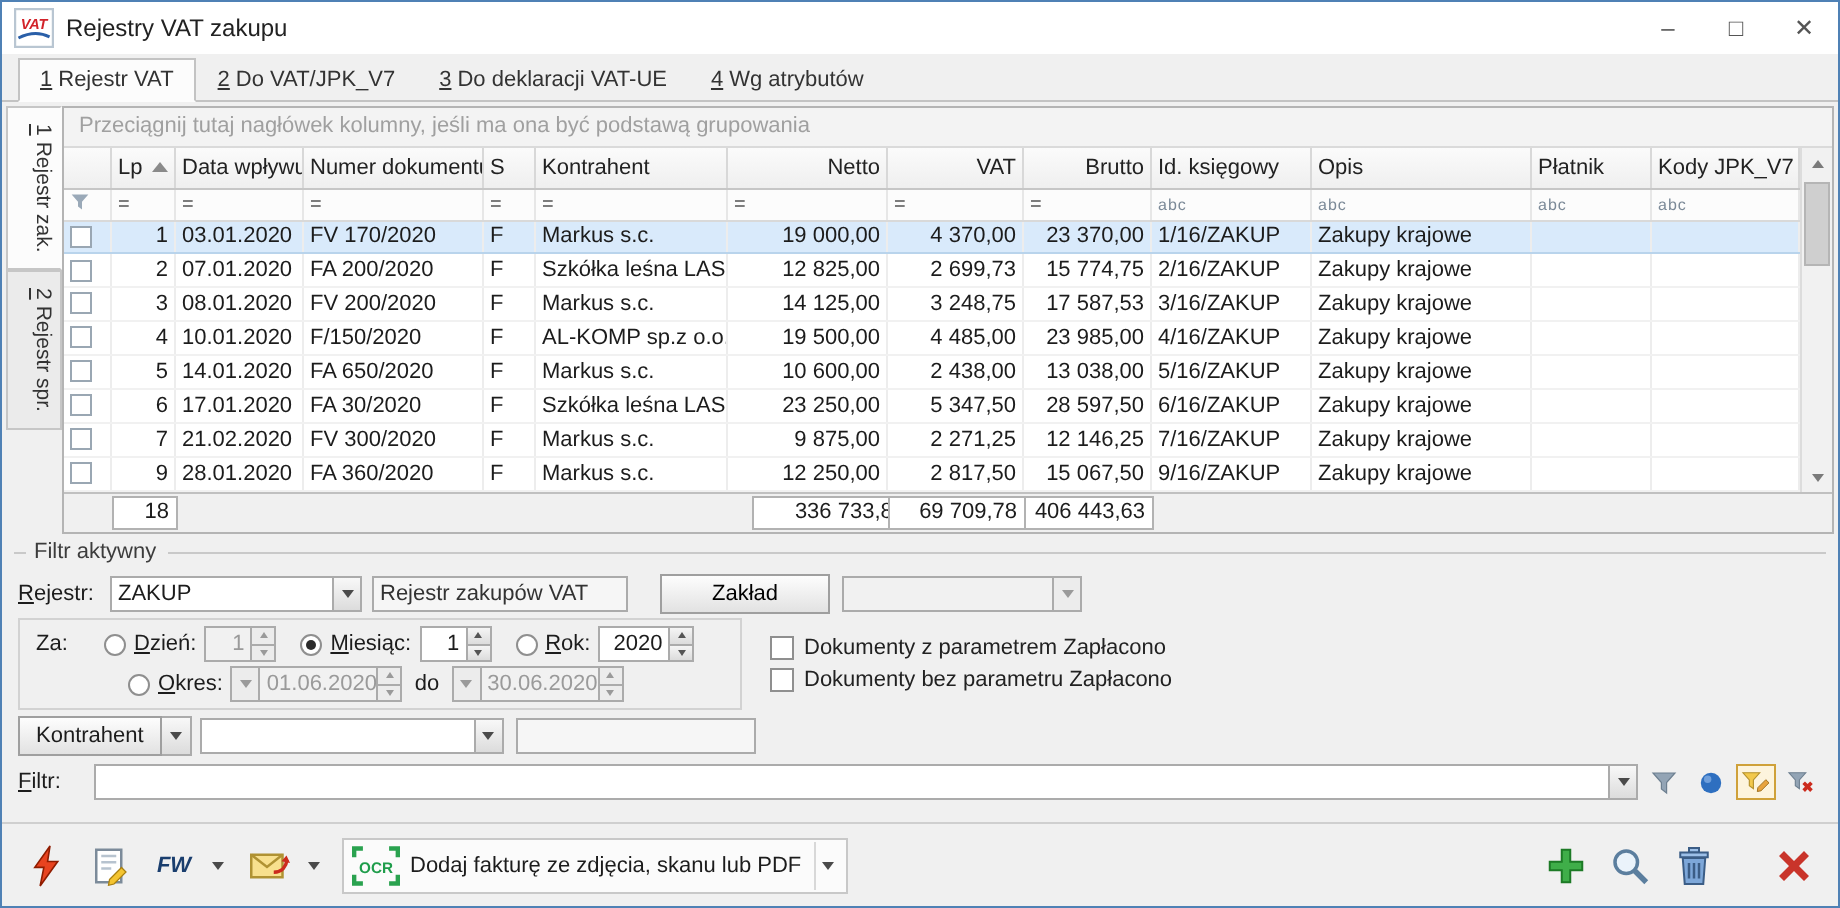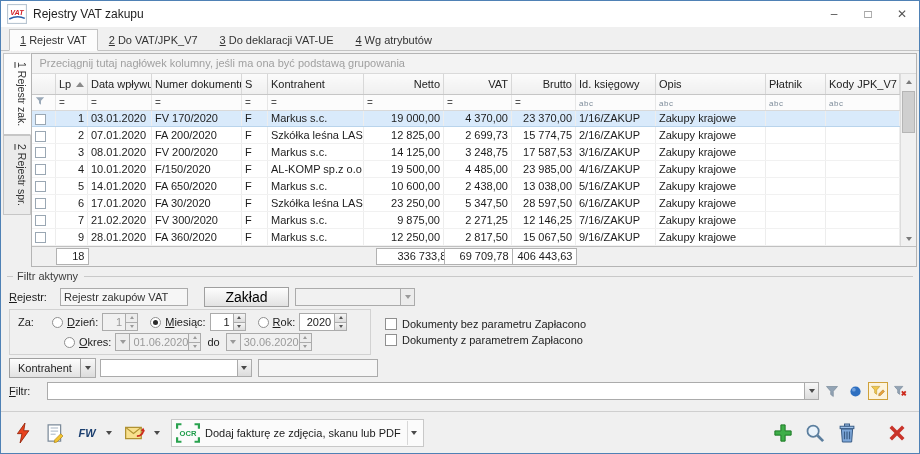--- a/index.html
+++ b/index.html
@@ -67,21 +67,21 @@
   .accel::first-letter { text-decoration:underline; }
 
   .txt { display:inline-block; border:1px solid #ababab; background:#fff; height:18px; line-height:16px; padding:0 3px; overflow:hidden; white-space:nowrap; }
   .ro { background:#f6f6f6; color:#333; }
   .combo { display:inline-flex; height:18px; }
   .combo .txt { flex:1; border-right:none; }
   .btn-arrow { width:15px; height:18px; border:1px solid #ababab; background:linear-gradient(#f8f8f8,#dcdcdc); display:inline-flex; align-items:center; justify-content:center; }
   .arr { width:0; height:0; border-left:3.5px solid transparent; border-right:3.5px solid transparent; border-top:4px solid #4a4a4a; display:inline-block; }
   .dis .txt { background:#f1f1f1; color:#9a9a9a; }
 
-  .btn { border:1px solid #9f9f9f; background:linear-gradient(#fdfdfd,#e2e2e2); height:20px; padding:0 10px; font-size:14px; font-family:"Liberation Sans",sans-serif; display:inline-flex; align-items:center; justify-content:center; }
+  .btn { border:1px solid #9f9f9f; background:linear-gradient(#fdfdfd,#e2e2e2); height:20px; padding:0 10px; font-size:11px; font-family:"Liberation Sans",sans-serif; display:inline-flex; align-items:center; justify-content:center; }
 
   .spin { display:inline-flex; height:18px; }
   .spin .txt { flex:1; border-right:none; text-align:right; }
   .spin-btns { width:13px; height:18px; display:inline-flex; flex-direction:column; }
   .spin-btns i { flex:1; border:1px solid #ababab; background:linear-gradient(#f5f5f5,#dcdcdc); display:flex; align-items:center; justify-content:center; }
   .spin-btns i + i { border-top:none; }
   .su::after { content:''; width:0;height:0;border-left:2.5px solid transparent;border-right:2.5px solid transparent;border-bottom:3px solid #555; }
   .sd::after { content:''; width:0;height:0;border-left:2.5px solid transparent;border-right:2.5px solid transparent;border-top:3px solid #555; }
   .dis .spin-btns i, .dis .btn-arrow { background:#ececec; }
   .dis .su::after { border-bottom-color:#9a9a9a; } .dis .sd::after { border-top-color:#9a9a9a; } .dis .arr { border-top-color:#9a9a9a; }
@@ -361,20 +361,26 @@
 
   <div class="filters">
     <div class="group-sep">
       <i class="sep-dash"></i>
       <span class="sep-label">Filtr aktywny</span>
       <i class="sep-line"></i>
     </div>
 
     <div class="frow">
       <label class="lab accel" style="width:46px;">Rejestr:</label>
+      <div class="combo" style="width:126px;">
+        <span class="txt">ZAKUP</span>
+        <span class="btn-arrow">
+            <i class="arr"></i>
+          </span>
+      </div>
       <span class="txt ro" style="width:128px; margin-left:5px;">Rejestr zakupów VAT</span>
       <button class="btn accel" style="width:85px; margin-left:16px;">Zakład</button>
       <div class="combo dis" style="width:120px; margin-left:6px;">
         <span class="txt"></span>
         <span class="btn-arrow">
             <i class="arr"></i>
           </span>
       </div>
     </div>
 
@@ -433,25 +439,25 @@
             <span class="spin-btns">
                 <i class="su"></i>
                 <i class="sd"></i>
               </span>
           </div>
         </div>
       </div>
       <div class="cb-col">
         <label class="cb-row">
             <span class="checkbox"></span>
-            <span>Dokumenty bez parametru Zapłacono</span>
+            <span>Dokumenty z parametrem Zapłacono</span>
           </label>
         <label class="cb-row">
             <span class="checkbox"></span>
-            <span>Dokumenty z parametrem Zapłacono</span>
+            <span>Dokumenty bez parametru Zapłacono</span>
           </label>
       </div>
     </div>
 
     <div class="frow" style="margin-top:3px;">
       <span class="splitbtn">
         <span class="sb-main accel">Kontrahent</span>
         <span class="btn-arrow">
             <i class="arr"></i>
           </span>

